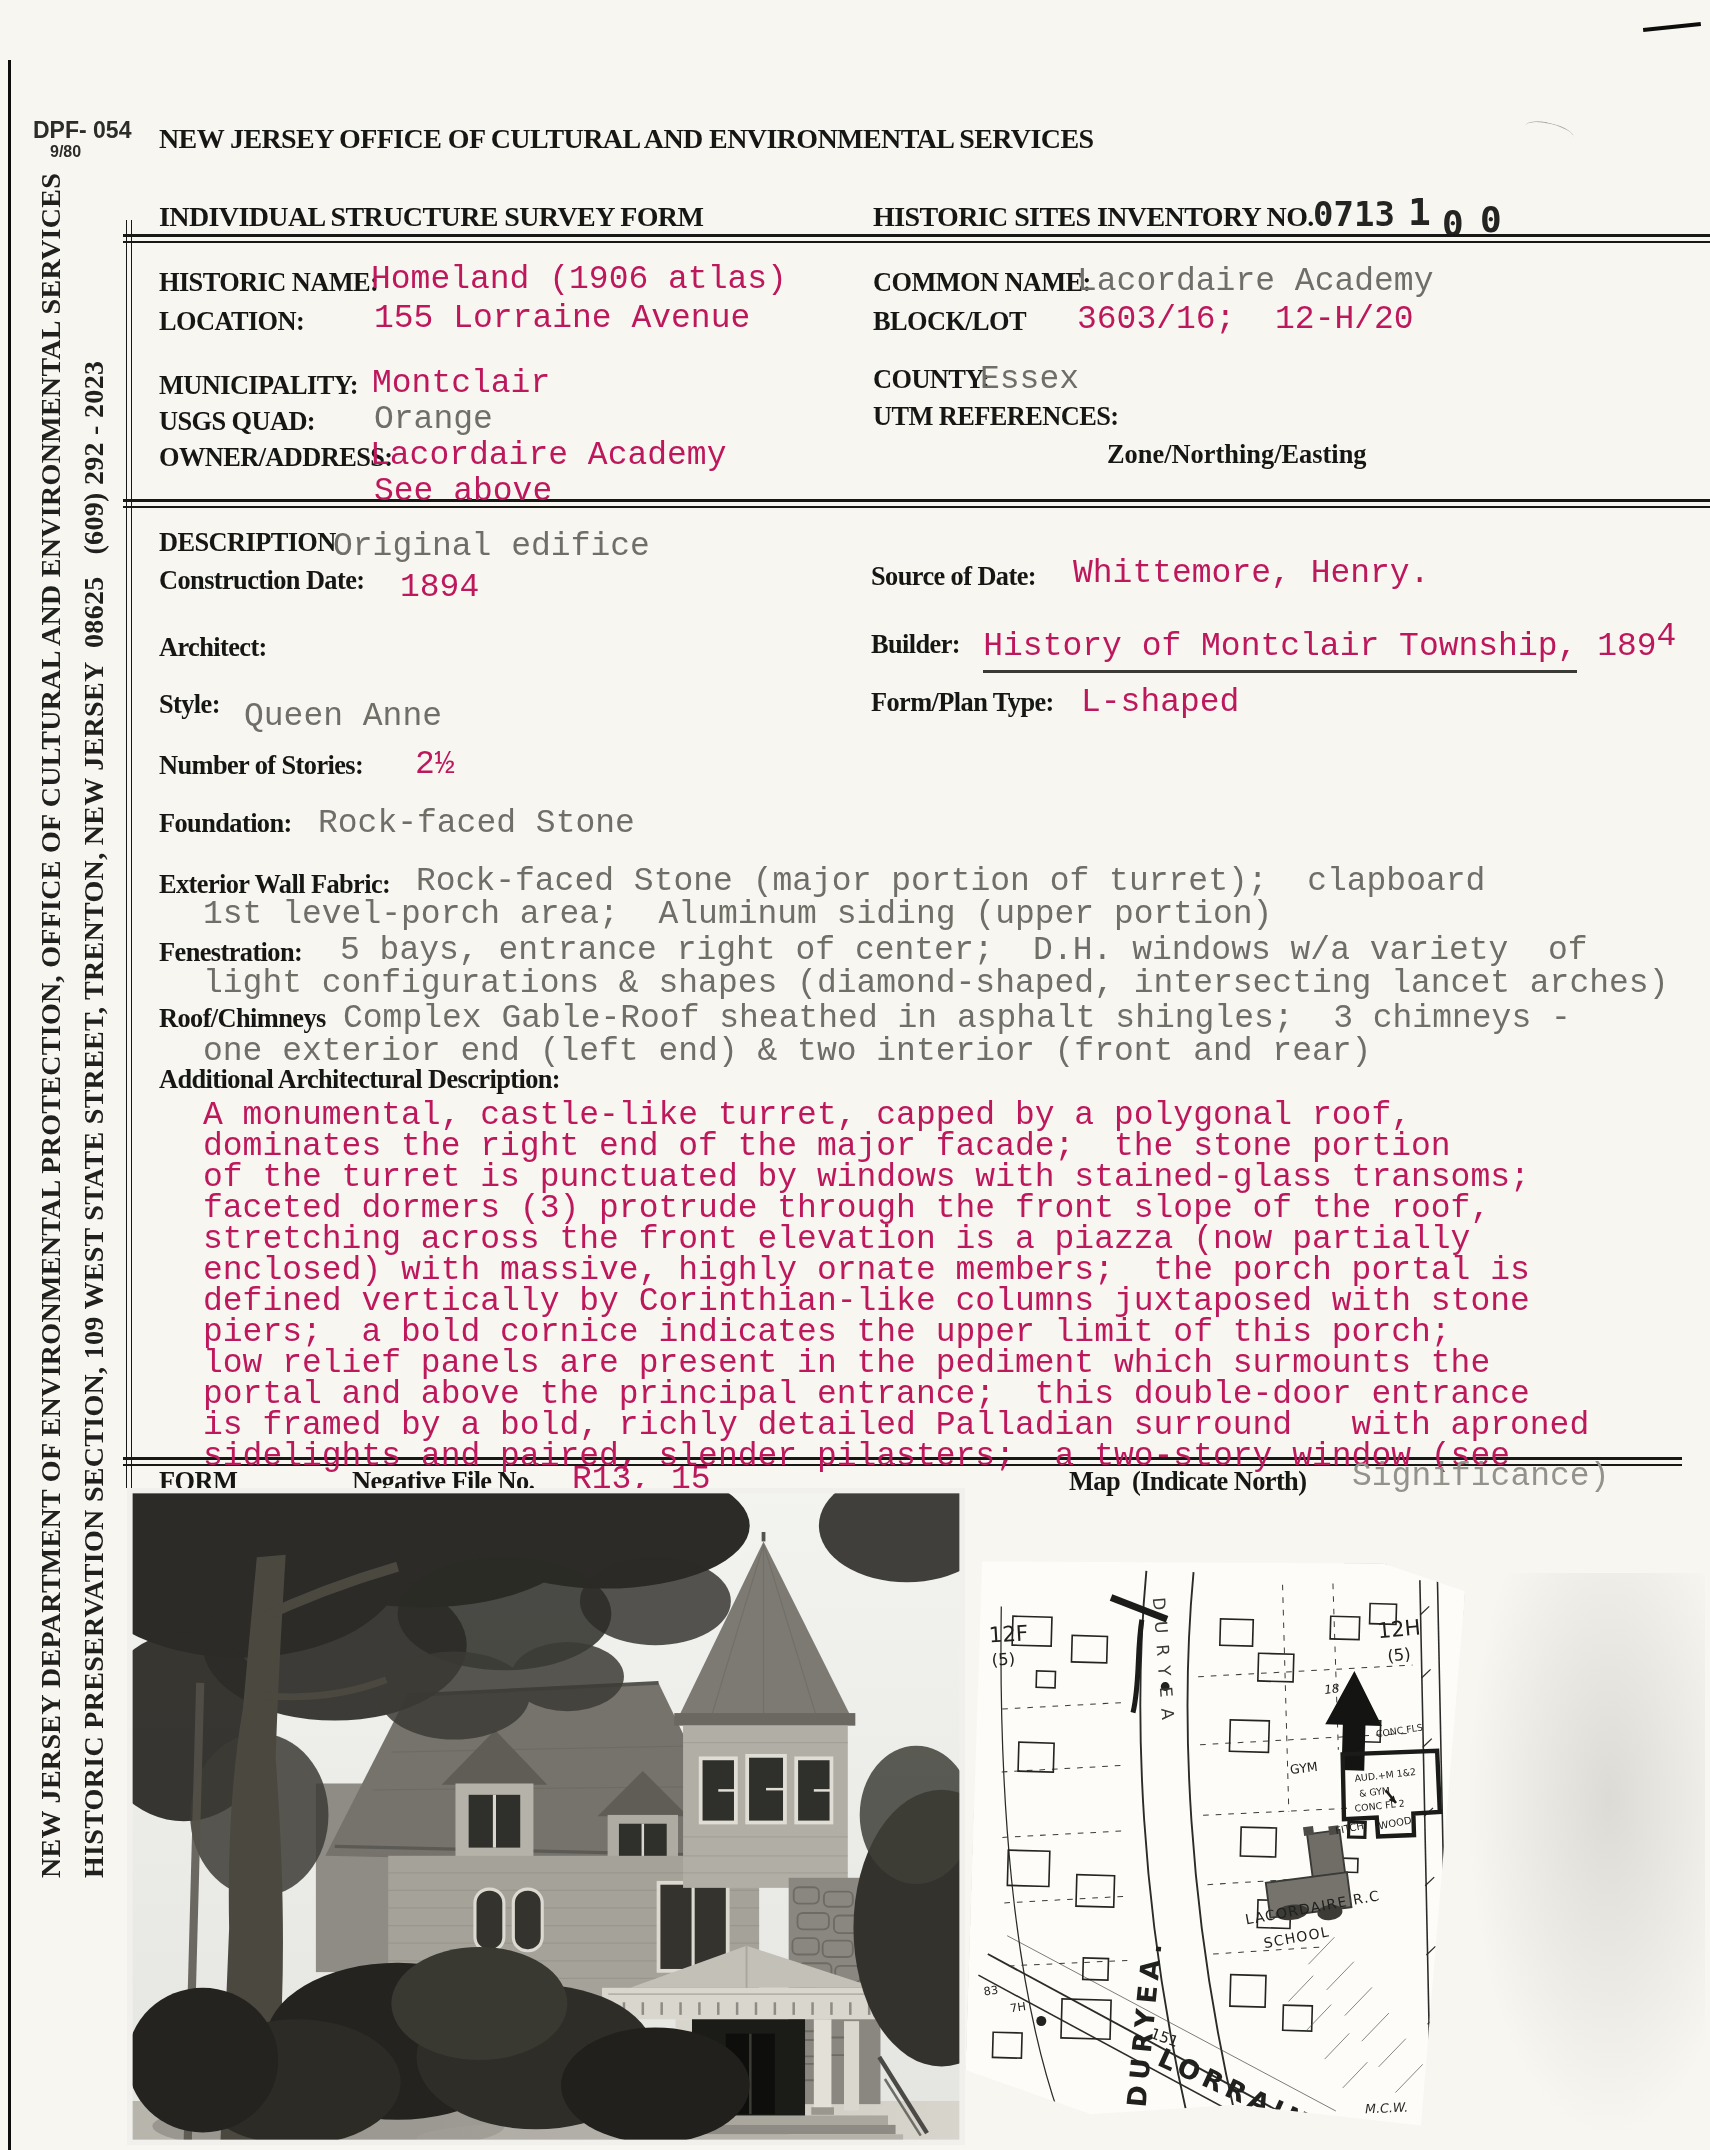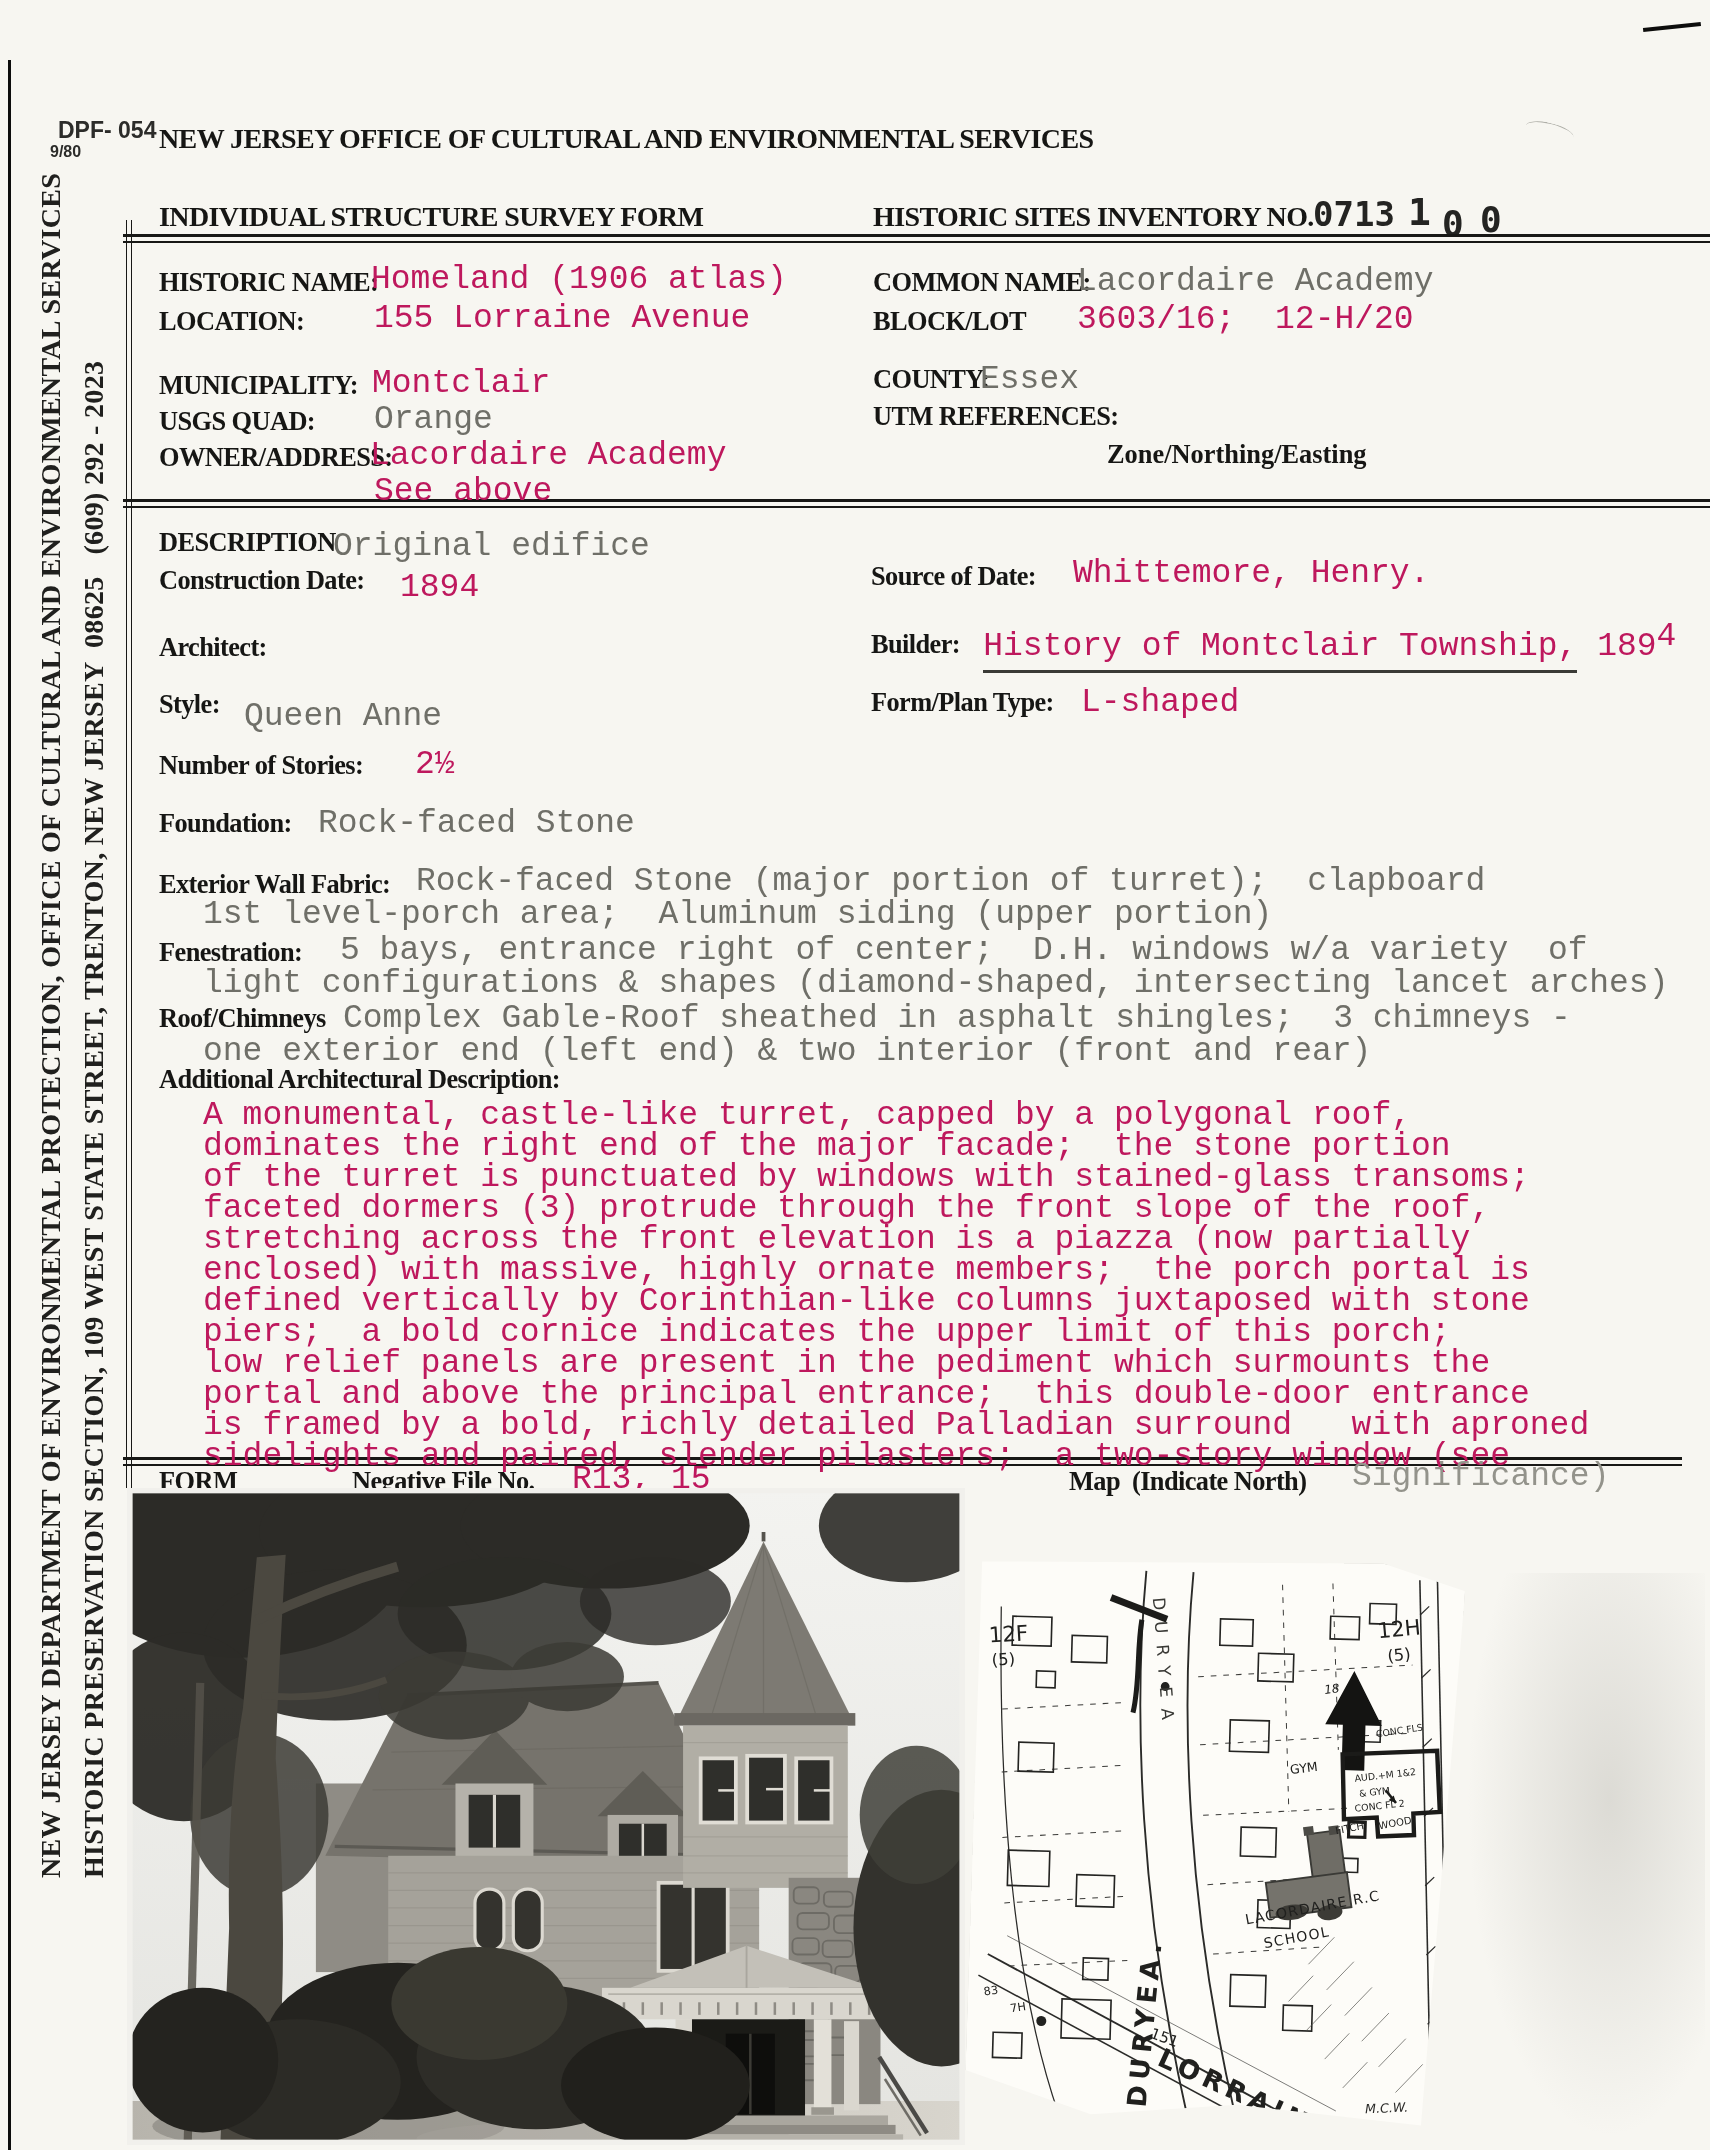--- a/index.html
+++ b/index.html
@@ -53,21 +53,21 @@
 
   <div class="scanline" style="left:8.2px;top:60px;width:3.1px;height:2091px;"></div>
   <div class="scanline" style="left:1643px;top:25px;width:58px;height:4.4px;transform:rotate(-6deg);"></div>
   <div class="squiggle" style="left:1525px;top:123px;"></div>
   <div class="specks" style="left:0;top:0;"></div>
   <div class="wash"></div>
 
   <div class="vert" style="left:35px;top:1878px;">NEW JERSEY DEPARTMENT OF ENVIRONMENTAL PROTECTION, OFFICE OF CULTURAL AND ENVIRONMENTAL SERVICES</div>
   <div class="vert" style="left:78px;top:1878px;">HISTORIC PRESERVATION SECTION, 109 WEST STATE STREET, TRENTON, NEW JERSEY  08625   (609) 292 - 2023</div>
 
-  <div class="sans" style="left:58px;top:117px;font-size:23px;font-weight:bold;">DPF- 054</div>
+  <div class="sans" style="left:33px;top:117px;font-size:23px;font-weight:bold;">DPF- 054</div>
   <div class="sans" style="left:50px;top:143px;font-size:16px;font-weight:bold;">9/80</div>
 
   <div class="lbl big" style="left:159px;top:123px;">NEW JERSEY OFFICE OF CULTURAL AND ENVIRONMENTAL SERVICES</div>
   <div class="lbl big" style="left:159px;top:201px;">INDIVIDUAL STRUCTURE SURVEY FORM</div>
   <div class="lbl big" style="left:873px;top:201px;">HISTORIC SITES INVENTORY NO.</div>
   <div class="inv" style="position:absolute;left:1313px;top:194px;font-size:34px;">0713</div>
   <div class="inv" style="position:absolute;left:1408px;top:190px;font-size:38px;">1</div>
   <div class="inv" style="position:absolute;left:1442px;top:203px;font-size:36px;">0</div>
   <div class="inv" style="position:absolute;left:1480px;top:199px;font-size:36px;">0</div>
 

